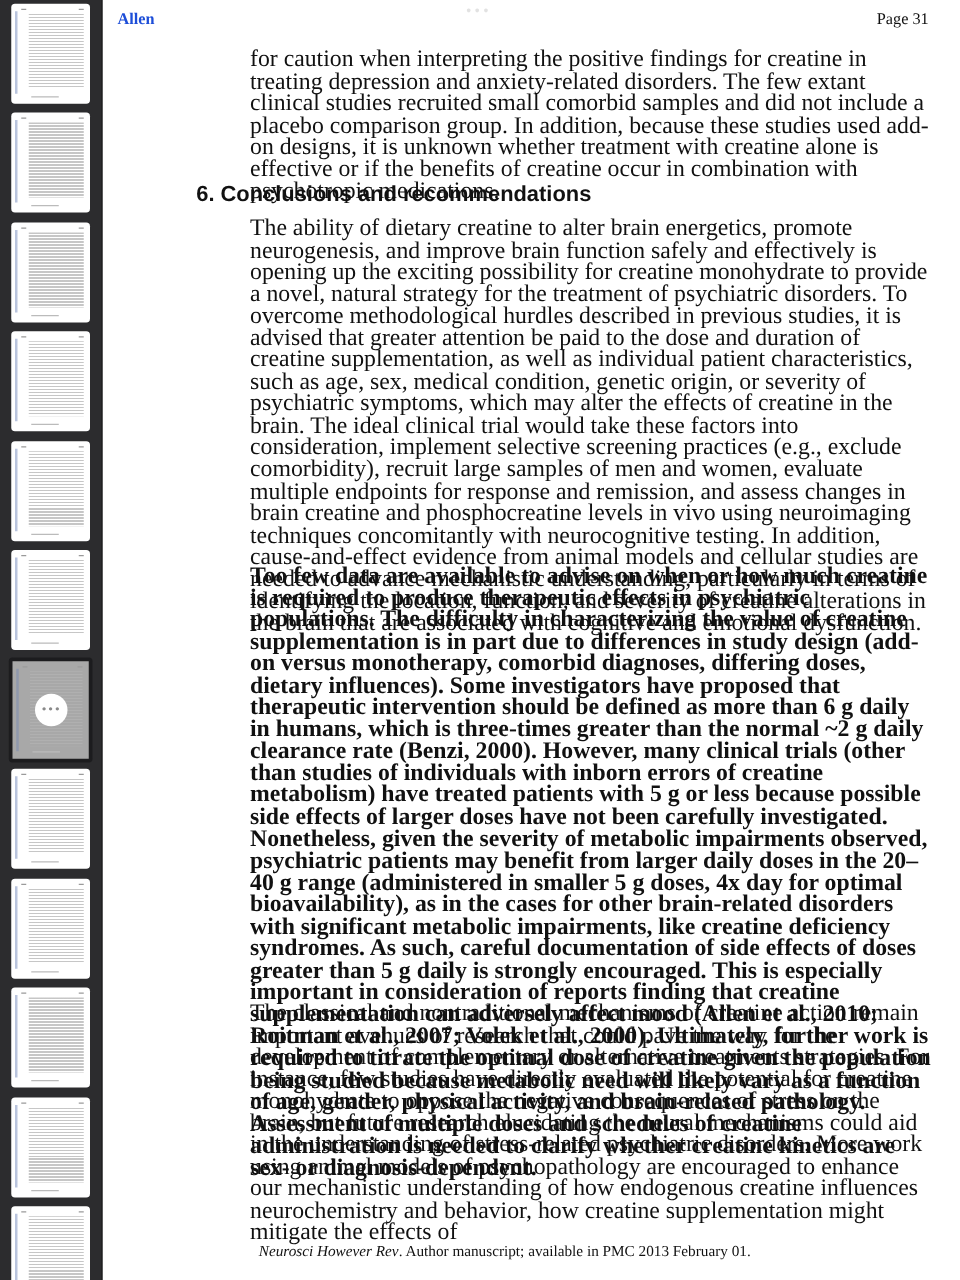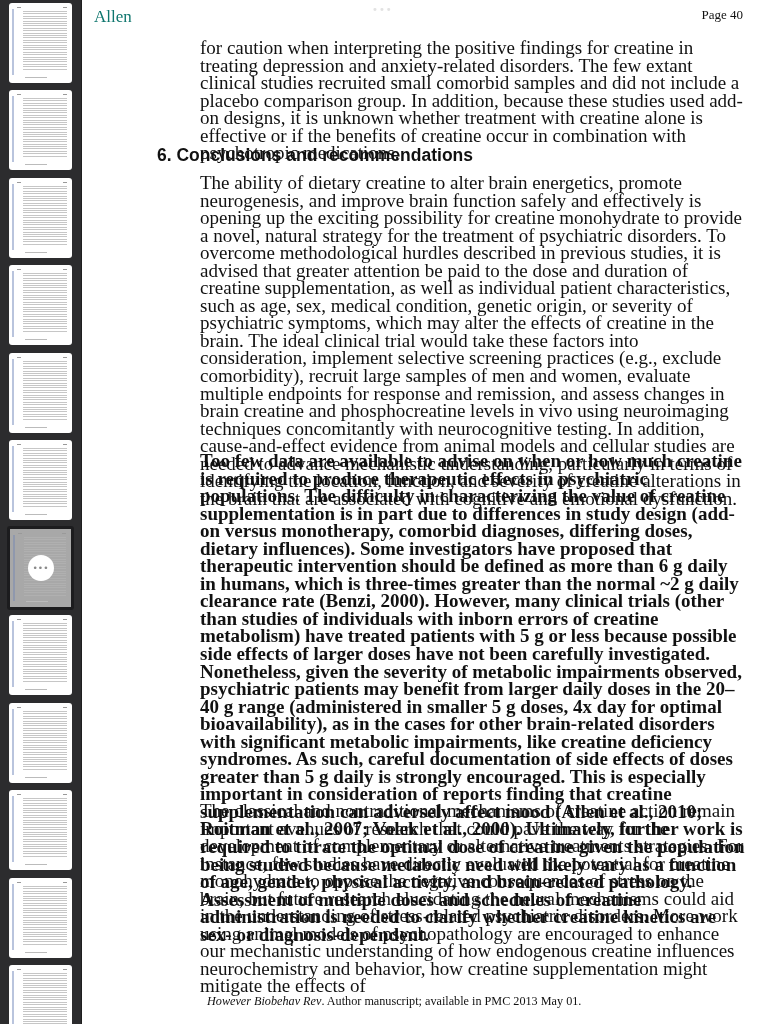--- a/index.html
+++ b/index.html
@@ -43,21 +43,21 @@
     .thumb.selected .strip { background: #8f98ad; }
     .more-circle {
       position: absolute; left: 50%; top: 50%; width: 26px; height: 26px;
       margin-left: -13px; margin-top: -13px; border-radius: 50%;
       background: #ffffff; color: #8a8a8a;
       font-family: "DejaVu Sans", sans-serif; font-size: 9px; line-height: 26px;
       text-align: center; letter-spacing: 0px;
     }
     
     .page-header-left {
-      position: absolute; left: 94px; top: 7px; font-size: 17px; color: #0f766e;
+      position: absolute; left: 94px; top: 7px; font-size: 13px; color: #1d4ed8; font-weight: bold;
     }
     .page-header-right {
       position: absolute; right: 25px; top: 7px; font-size: 13px; color: #111;
     }
     .top-dots {
       position: absolute; left: 372px; top: 4px; font-family: "DejaVu Sans", sans-serif;
       font-size: 10px; color: #e2e2e2; letter-spacing: 1px;
     }
     .heading {
       position: absolute; left: 116px; top: 145px;
@@ -163,23 +163,23 @@
     <div class="strip"></div>
     <div class="hdr-l"></div>
     <div class="hdr-r"></div>
     <div class="lines"></div>
   </div>
 </div>
 
 <div class="top-dots">•••</div>
 
 <div class="page-header-left">Allen</div>
-<div class="page-header-right">Page 40</div>
+<div class="page-header-right">Page 31</div>
 
 <p class="para p1">for caution when interpreting the positive findings for creatine in treating depression and anxiety-related disorders. The few extant clinical studies recruited small comorbid samples and did not include a placebo comparison group. In addition, because these studies used add-on designs, it is unknown whether treatment with creatine alone is effective or if the benefits of creatine occur in combination with psychotropic medications.</p>
 <div class="heading">6. Conclusions and recommendations</div>
 <p class="para p2">The ability of dietary creatine to alter brain energetics, promote neurogenesis, and improve brain function safely and effectively is opening up the exciting possibility for creatine monohydrate to provide a novel, natural strategy for the treatment of psychiatric disorders. To overcome methodological hurdles described in previous studies, it is advised that greater attention be paid to the dose and duration of creatine supplementation, as well as individual patient characteristics, such as age, sex, medical condition, genetic origin, or severity of psychiatric symptoms, which may alter the effects of creatine in the brain. The ideal clinical trial would take these factors into consideration, implement selective screening practices (e.g., exclude comorbidity), recruit large samples of men and women, evaluate multiple endpoints for response and remission, and assess changes in brain creatine and phosphocreatine levels in vivo using neuroimaging techniques concomitantly with neurocognitive testing. In addition, cause-and-effect evidence from animal models and cellular studies are needed to advance mechanistic understanding, particularly in terms of identifying the location, function, and severity of creatine alterations in the brain that are associated with cognitive and emotional dysfunction.</p>
 <p class="para p3">Too few data are available to advise on when or how much creatine is required to produce therapeutic effects in psychiatric populations. The difficulty in characterizing the value of creatine supplementation is in part due to differences in study design (add-on versus monotherapy, comorbid diagnoses, differing doses, dietary influences). Some investigators have proposed that therapeutic intervention should be defined as more than 6 g daily in humans, which is three-times greater than the normal ~2 g daily clearance rate (Benzi, 2000). However, many clinical trials (other than studies of individuals with inborn errors of creatine metabolism) have treated patients with 5 g or less because possible side effects of larger doses have not been carefully investigated. Nonetheless, given the severity of metabolic impairments observed, psychiatric patients may benefit from larger daily doses in the 20–40 g range (administered in smaller 5 g doses, 4x day for optimal bioavailability), as in the cases for other brain-related disorders with significant metabolic impairments, like creatine deficiency syndromes. As such, careful documentation of side effects of doses greater than 5 g daily is strongly encouraged. This is especially important in consideration of reports finding that creatine supplementation can adversely affect mood (Allen et al., 2010; Roitman et al., 2007; Volek et al., 2000). Ultimately, further work is required to titrate the optimal dose of creatine given the population being studied because metabolic need will likely vary as a function of age, gender, physical activity, and brain-related pathology. Assessment of multiple doses and schedules of creatine administration is needed to clarify whether creatine kinetics are sex- or diagnosis-dependent.</p>
 <p class="para p4">The classical and nontraditional mechanisms of creatine action remain important avenues of research that could pave the way for the development of complementary or alternative treatments strategies. For instance, few studies have directly evaluated the potential for creatine monohydrate to oppose the negative consequences of stress on the brain, but future research elucidating the neural mechanisms could aid in the understanding of stress-related psychiatric disorders. More work using animal models of psychopathology are encouraged to enhance our mechanistic understanding of how endogenous creatine influences neurochemistry and behavior, how creatine supplementation might mitigate the effects of</p>
 
 <div class="footer">
-  <i>However Biobehav Rev</i><span>. Author manuscript; available in PMC 2013 May 01.</span>
+  <i>Neurosci However Rev</i><span>. Author manuscript; available in PMC 2013 February 01.</span>
 </div>
 
 </body></html>

